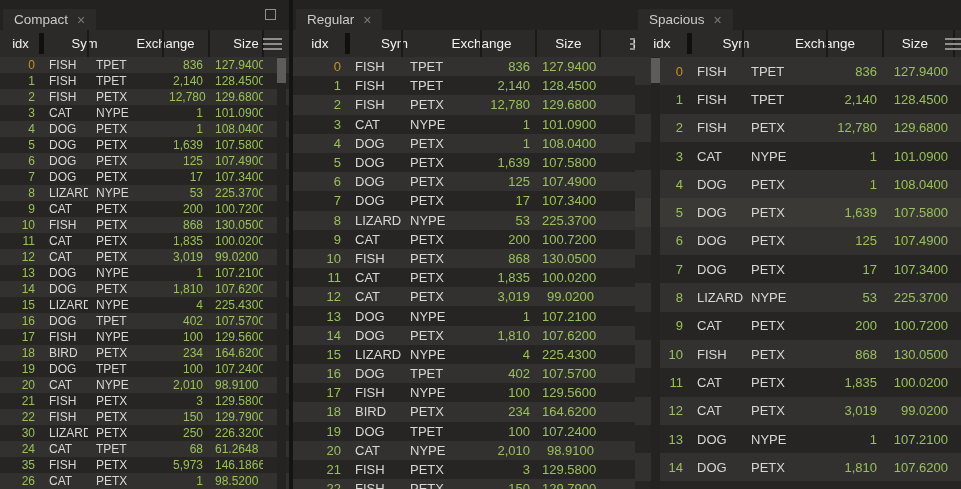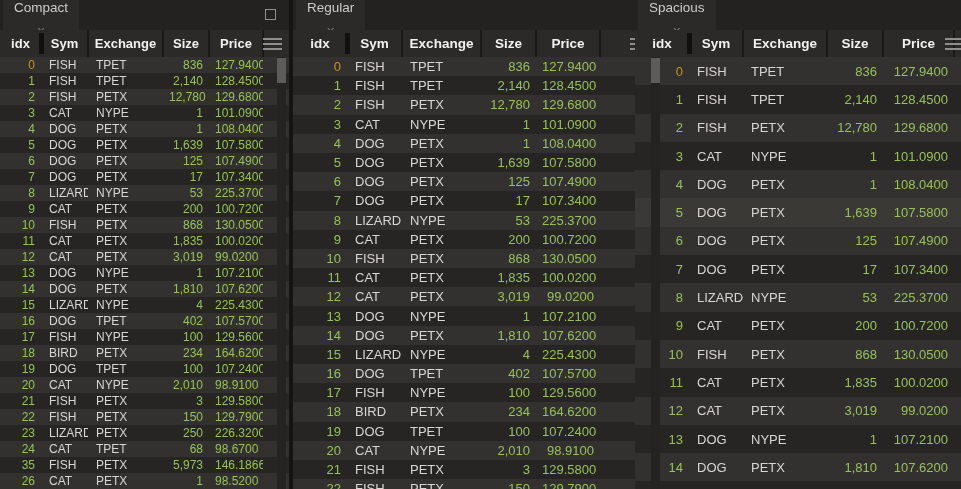--- a/index.html
+++ b/index.html
@@ -10,39 +10,39 @@
     -webkit-font-smoothing:antialiased;
   }
   .panel{position:absolute;top:0;bottom:0;background:var(--tabbar_bg,#232221);overflow:hidden;}
   .panel-0{left:0;width:289px;}
   .panel-1{left:293px;width:368px;}
   .panel-2{left:635px;width:341px;}
 
   
   .tabbar{position:relative;height:30px;background:var(--tabbar_bg,#232221);}
   .tab{
-    position:absolute;left:3px;top:0;bottom:0;
+    position:absolute;left:3px;top:9px;bottom:0;
     display:flex;align-items:center;gap:9px;padding:0 11px;
     background:var(--tab_bg,#2b2a29);color:var(--tab_text,#cccbc9);
-    font-size:13.5px;cursor:pointer;flex-direction:column;
+    font-size:13.5px;cursor:pointer;
   }
   .tab-close{color:var(--dim_icon,#7b7a78);font-size:14px;line-height:1;}
   .maximize{
     position:absolute;top:9px;width:11px;height:11px;
     border:1.5px solid var(--dim_icon2,#8f8e8c);background:transparent;box-sizing:border-box;
   }
   .panel-0 .maximize{right:13px;}
   .panel-1 .maximize{right:13px;}
 
   
   .grid{position:absolute;left:0;right:0;top:30px;bottom:0;background:var(--row_odd,#262524);}
   .gridhead{
     position:relative;height:27px;background:var(--header_bg,#2b2a29);
-    color:var(--header_text,#f2f1ef);font-weight:bold;
-    display:grid;align-items:center;z-index:3;
+    color:var(--header_text,#f2f1ef);font-weight:normal;
+    display:grid;align-items:center;z-index:3;gap:20px;
   }
   .hcell{text-align:center;overflow:hidden;white-space:nowrap;}
   .hsep{position:absolute;top:0;bottom:0;width:2px;background:var(--sep,#1a1918);}
   .notch{position:absolute;top:3px;bottom:3px;width:5px;background:var(--notch,#111010);z-index:4;}
   .menu-icon{
     position:absolute;top:50%;transform:translateY(-50%);
     width:19px;height:12px;display:flex;flex-direction:column;justify-content:space-between;cursor:pointer;
   }
   .menu-icon i{display:block;height:2px;background:var(--dim_icon2,#b0aeab);}
   .panel-0 .menu-icon{right:7px;}
@@ -266,32 +266,32 @@
             <div class="cell num">129.5800</div>
           </div>
           <div class="row even">
             <div class="cell idx">22</div>
             <div class="cell txt">FISH</div>
             <div class="cell txt">PETX</div>
             <div class="cell num">150</div>
             <div class="cell num">129.7900</div>
           </div>
           <div class="row odd">
-            <div class="cell idx">23</div>
+            <div class="cell idx">30</div>
             <div class="cell txt">LIZARD</div>
             <div class="cell txt">PETX</div>
             <div class="cell num">250</div>
             <div class="cell num">226.3200</div>
           </div>
           <div class="row even">
             <div class="cell idx">24</div>
             <div class="cell txt">CAT</div>
             <div class="cell txt">TPET</div>
             <div class="cell num">68</div>
-            <div class="cell num">98.6700</div>
+            <div class="cell num">61.2648</div>
           </div>
           <div class="row odd">
             <div class="cell idx">35</div>
             <div class="cell txt">FISH</div>
             <div class="cell txt">PETX</div>
             <div class="cell num">5,973</div>
             <div class="cell num">146.1866</div>
           </div>
           <div class="row even">
             <div class="cell idx">26</div>

